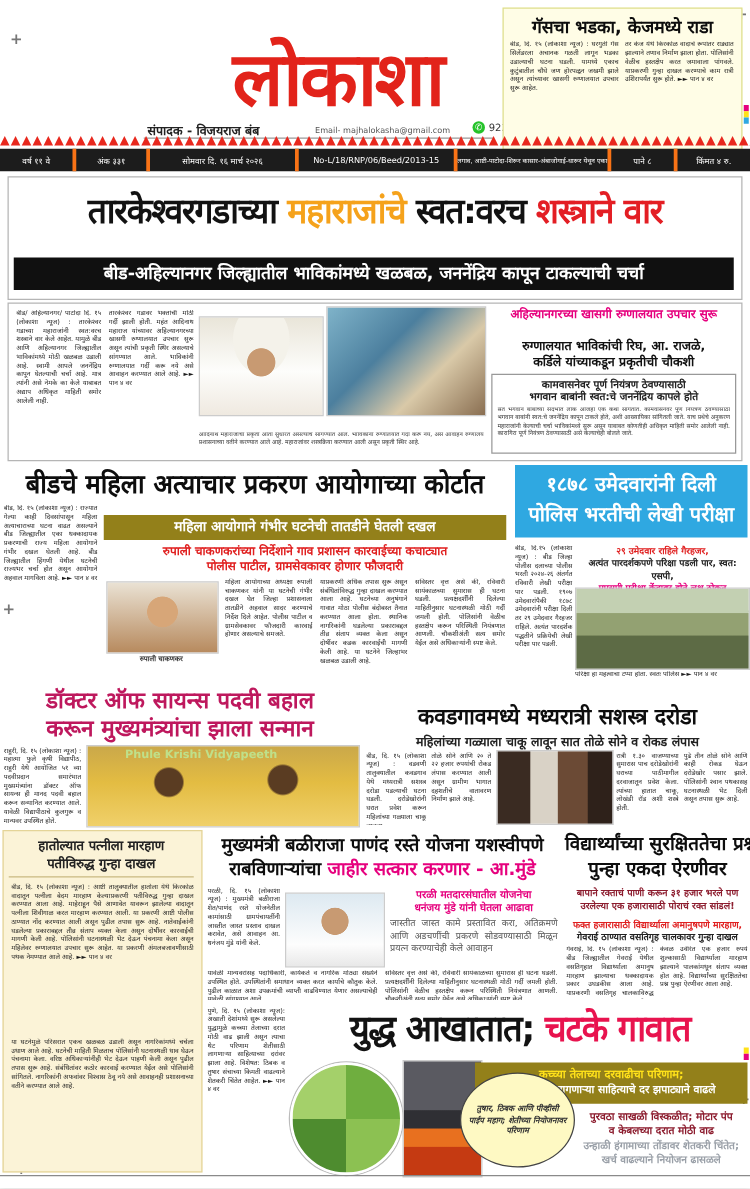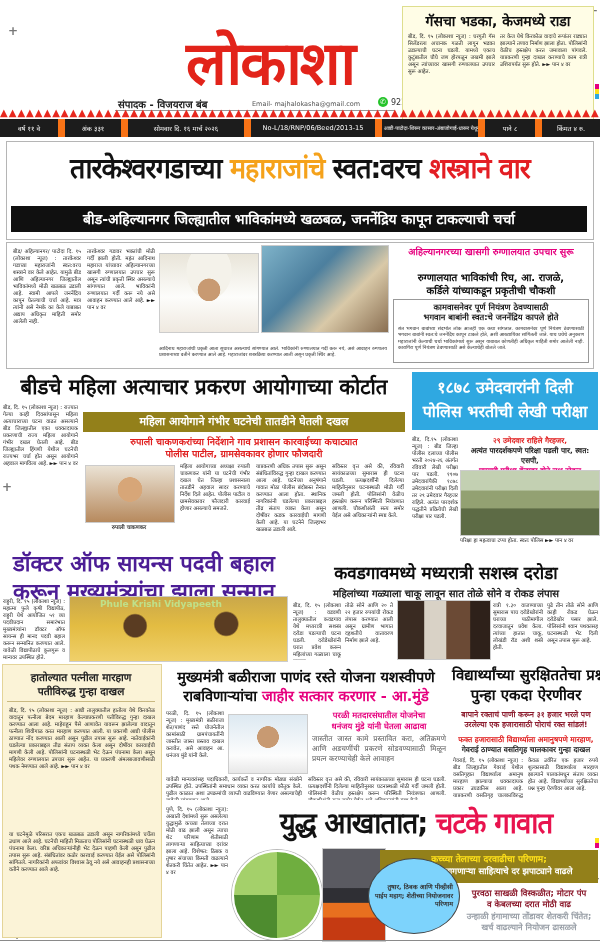--- a/index.html
+++ b/index.html
@@ -9,21 +9,21 @@
   .ph{position:absolute;overflow:hidden;}
   .t{position:absolute;font-size:5.3px;line-height:1.32;text-align:justify;color:#1c1c1c;overflow:hidden;}
   .t2{font-size:4.8px;color:#333;}
   .hd{position:absolute;font-weight:700;color:#0d0d0d;}
   .ctr{text-align:center;}
   .nw{white-space:nowrap;}
   .cream{background:#fbf3d7;border:1px solid #e4d498;}
   .plus{position:absolute;color:#777;font-size:12px;font-weight:bold;}
   .regmark{position:absolute;width:4px;}
   .regmark div{width:4px;height:5px;}
-  .barseg{display:flex;align-items:center;justify-content:center;color:#fff;font-size:6.6px;white-space:nowrap;overflow:hidden;border-left:7px solid #f97316;padding:0 3px;}
+  .barseg{display:flex;align-items:center;justify-content:center;color:#fff;font-size:6.6px;white-space:nowrap;overflow:hidden;border-left:3px solid #f97316;padding:0 3px;}
   .goldbox{background:#93801a;color:#fff;}
 </style>
 </head>
 <body>
 
 <div id="page">
 
   <span class="plus" style="left:8px;top:24px;">+</span>
   <span class="plus" style="left:588px;top:4px;">+</span>
   <span class="plus" style="left:2px;top:480px;">+</span>
@@ -118,21 +118,21 @@
   </div>
   <div class="t" style="left:412px;top:436px;width:46px;height:96px;">बीड, दि.१५ (लोकाशा न्यूज) : बीड जिल्हा पोलीस दलाच्या पोलीस भरती २०२४-२६ अंतर्गत रविवारी लेखी परीक्षा पार पडली. १९०७ उमेदवारांपैकी १८७८ उमेदवारांनी परीक्षा दिली तर २९ उमेदवार गैरहजर राहिले. अत्यंत पारदर्शक पद्धतीने प्रक्रियेची लेखी परीक्षा पार पडली.</div>
   <div class="abs ctr" style="left:462px;top:436px;width:136px;font-size:7.3px;font-weight:bold;line-height:1.35;">
     <div style="color:#e02020;">२९ उमेदवार राहिले गैरहजर,</div>
     <div style="color:#222;">अत्यंत पारदर्शकपणे परिक्षा पडली पार, स्वत: एसपी,</div>
     <div style="color:#e6007e;">एएसपी परीक्षा केंद्रावर होते लक्ष ठोकून</div>
   </div>
   <div class="ph" style="left:460px;top:470px;width:138px;height:64px;background:linear-gradient(180deg,#c3d0b2 0 30%,#93a172 31% 58%,#5d6b45 59%);border:1px solid #ccc;"></div>
   <div class="t" style="left:460px;top:537px;width:138px;height:10px;">परिक्षा हा महत्वाचा टप्पा होता. स्वतः पोलिस ►► पान ४ वर</div>
 
-  <div class="abs ctr" style="left:0;top:550px;width:288px;font-size:22px;font-weight:900;color:#4c1d95;line-height:1.25;">
+  <div class="abs ctr" style="left:0;top:550px;width:288px;font-size:18px;font-weight:900;color:#be185d;line-height:1.25;">
     <div class="nw">डॉक्टर ऑफ सायन्स पदवी बहाल</div>
     <div class="nw">करून मुख्यमंत्र्यांचा झाला सन्मान</div>
   </div>
   <div class="t" style="left:3px;top:598px;width:62px;height:62px;">राहुरी, दि. १५ (लोकाशा न्यूज) : महात्मा फुले कृषी विद्यापीठ, राहुरी येथे आयोजित ५१ व्या पदवीप्रदान समारंभात मुख्यमंत्र्यांना डॉक्टर ऑफ सायन्स ही मानद पदवी बहाल करून सन्मानित करण्यात आले. यावेळी विद्यापीठाचे कुलगुरू व मान्यवर उपस्थित होते.</div>
   <div class="ph" style="left:69px;top:596px;width:217px;height:64px;background:radial-gradient(circle at 30% 45%,#5a3c22 0 7%,transparent 8%),radial-gradient(circle at 72% 42%,#5a3c22 0 7%,transparent 8%),linear-gradient(180deg,#caa84a,#e3bc42 45%,#f0d06a);border:1px solid #ccc;">
     <div class="abs nw" style="left:30px;top:2px;font-size:9px;color:#bfe08a;font-weight:bold;">Phule Krishi Vidyapeeth</div>
   </div>
 
   <div class="abs nw ctr" style="left:292px;top:560px;width:308px;font-size:17.5px;font-weight:900;color:#0d0d0d;transform:scaleX(.97);">कवडगावमध्ये मध्यरात्री सशस्त्र दरोडा</div>
   <div class="abs nw ctr" style="left:292px;top:586px;width:308px;font-size:10px;font-weight:bold;color:#222;">महिलांच्या गळ्याला चाकू लावून सात तोळे सोने व रोकड लंपास</div>
@@ -190,17 +190,17 @@
   </div>
   <div class="abs ctr" style="left:460px;top:888px;width:138px;font-size:8.4px;font-weight:bold;color:#8c1c2e;line-height:1.3;">
     <div class="nw">पुरवठा साखळी विस्कळीत; मोटार पंप</div>
     <div class="nw">व केबलच्या दरात मोठी वाढ</div>
   </div>
   <div class="abs ctr" style="left:460px;top:911px;width:138px;font-size:8.2px;font-weight:bold;color:#9aa0a8;line-height:1.3;">
     <div class="nw">उन्हाळी हंगामाच्या तोंडावर शेतकरी चिंतेत;</div>
     <div class="nw">खर्च वाढल्याने नियोजन ढासळले</div>
   </div>
 
-  <div class="abs" style="left:368px;top:858px;width:92px;height:76px;background:#7dd3fc;border:1.5px solid #444;border-radius:50%;display:flex;align-items:center;justify-content:center;padding:6px;box-sizing:border-box;text-align:right;font-size:6.4px;font-weight:bold;color:#333;line-height:1.35;">तुषार, ठिबक आणि पीव्हीसी पाईप महाग; शेतीच्या नियोजनावर परिणाम</div>
+  <div class="abs" style="left:368px;top:858px;width:92px;height:76px;background:#fef9c3;border:1.5px solid #444;border-radius:50%;display:flex;align-items:center;justify-content:center;padding:6px;box-sizing:border-box;text-align:center;font-size:6.4px;font-weight:bold;color:#333;line-height:1.35;font-style:italic;">तुषार, ठिबक आणि पीव्हीसी पाईप महाग; शेतीच्या नियोजनावर परिणाम</div>
 
   <div class="abs" style="left:0;top:940px;width:600px;border-top:1.5px solid #8a8a8a;"></div>
 
 </div>
 
 </body></html>

